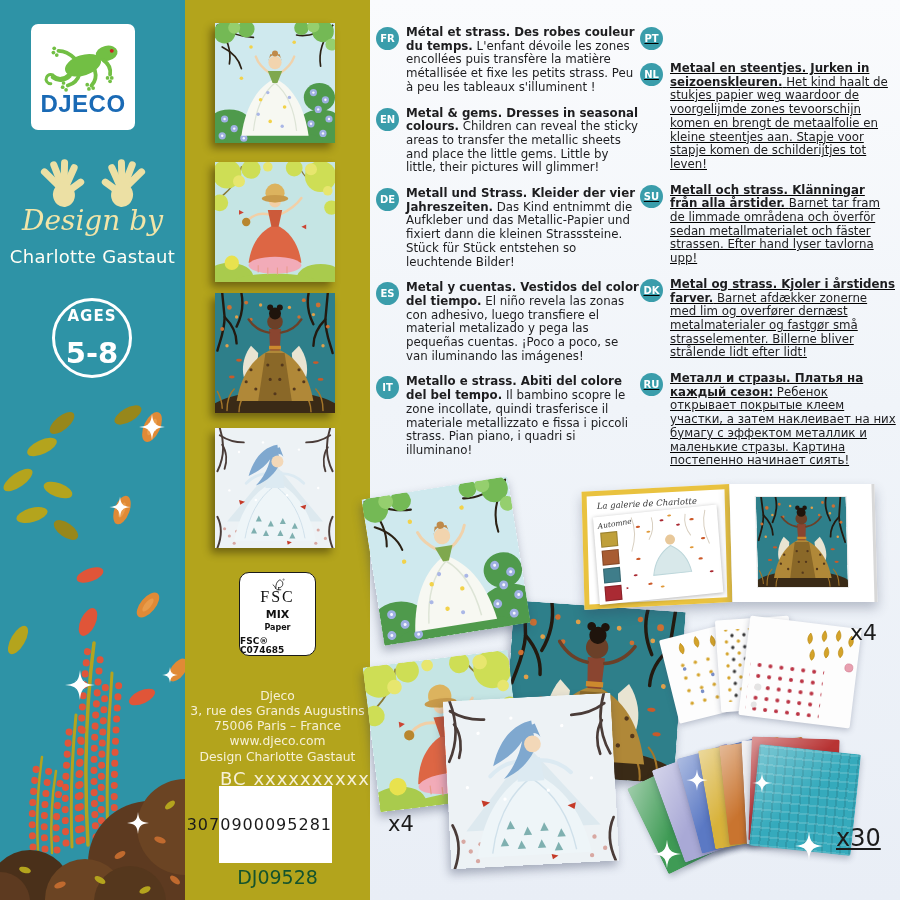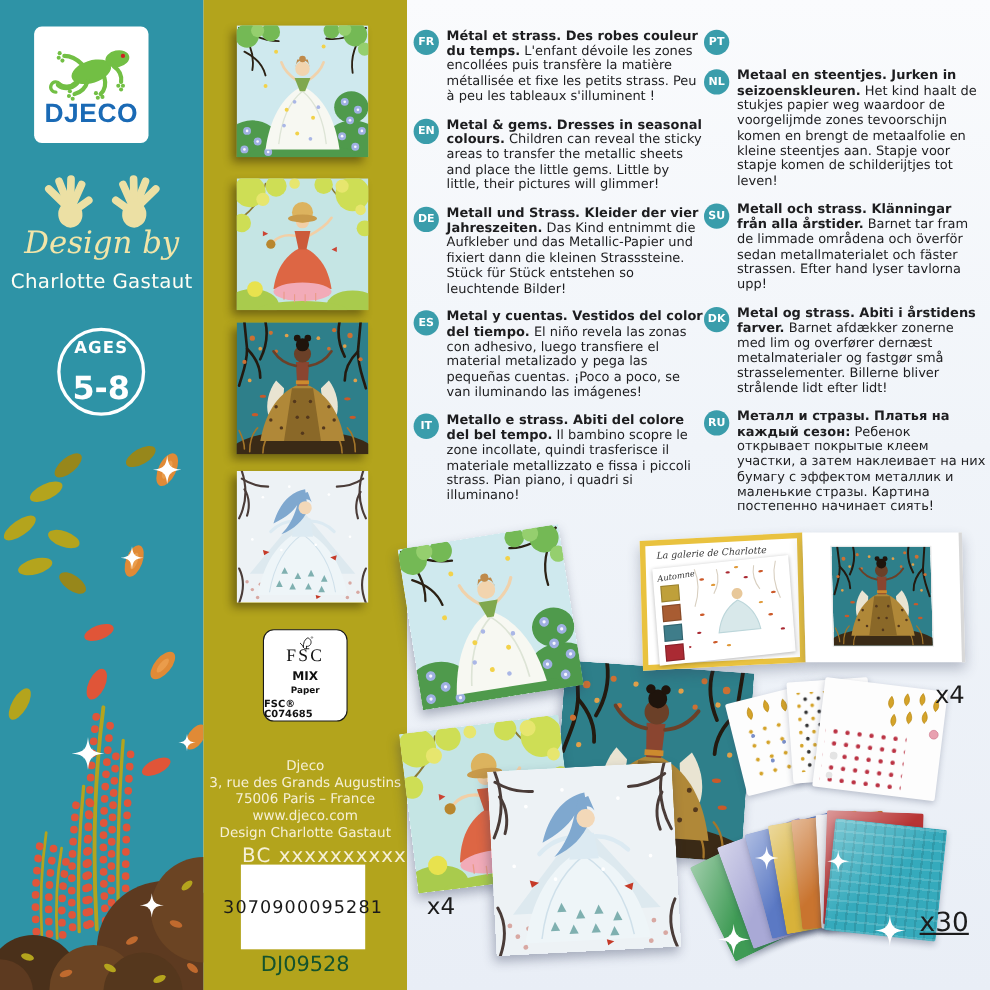--- a/index.html
+++ b/index.html
@@ -37,28 +37,28 @@
             border:1.5px solid #1a1a1a;border-radius:10px;display:flex;flex-direction:column;
             align-items:center;justify-content:flex-start;color:#111;}
   .fsc-tree{width:36px;height:34px;margin-top:5px;}
   .fsc-org{font-family:"Liberation Serif","DejaVu Serif",serif;font-size:16px;letter-spacing:2px;line-height:1;margin-top:-2px;}
   .fsc-grade{font-size:11px;font-weight:700;margin-top:4px;line-height:1;}
   .fsc-material{font-size:8px;font-weight:700;margin-top:4px;line-height:1;}
   .fsc-license{font-size:9px;font-weight:700;margin-top:5px;line-height:1;}
   .addr{left:185px;top:689px;width:185px;text-align:center;color:#f6f0d6;font-size:12.3px;line-height:1.23;}
   .bc-line{left:185px;top:768px;width:220px;text-align:center;color:#f6f0d6;font-size:18px;letter-spacing:1px;}
   .barcode-box{left:219px;top:786px;width:113px;height:77px;background:#fff;
-               display:flex;align-items:center;justify-content:center;}
+               display:flex;align-items:center;justify-content:flex-end;}
   .barcode-num{font-size:16px;letter-spacing:1px;color:#1a1a1a;}
   .sku{left:185px;top:866px;width:185px;text-align:center;color:#14532d;font-size:19px;}
 
   
   .lang-col{display:flex;flex-direction:column;gap:12px;}
   .col1{left:376px;top:26px;width:264px;}
-  .col2{left:640px;top:26px;width:256px;}
+  .col2{left:640px;top:26px;width:256px;text-decoration:underline;}
   .lang-item{display:flex;gap:7px;align-items:flex-start;}
   .lang-badge{flex:0 0 auto;width:23px;height:23px;border-radius:50%;background:#3a9dab;color:#fff;
               font-size:10px;font-weight:800;display:flex;align-items:center;justify-content:center;margin-top:1px;}
   .lang-text{margin:0;font-size:11.8px;line-height:13.7px;color:#1d1d1f;}
   .lang-text b{font-weight:700;}
 
   
   .card{box-shadow:-2px 5px 10px rgba(40,50,80,.35);}
   .card svg{display:block;width:100%;height:100%;}
   .card-spring{left:372px;top:487px;width:148px;height:148px;transform:rotate(-9deg);z-index:2;}
@@ -603,21 +603,21 @@
   <div class="lang-item">
     <span class="lang-badge">NL</span>
     <p class="lang-text"><b>Metaal en steentjes. Jurken in seizoenskleuren.</b> <span>Het kind haalt de stukjes papier weg waardoor de voorgelijmde zones tevoorschijn komen en brengt de metaalfolie en kleine steentjes aan. Stapje voor stapje komen de schilderijtjes tot leven!</span></p>
   </div>
   <div class="lang-item">
     <span class="lang-badge">SU</span>
     <p class="lang-text"><b>Metall och strass. Klänningar från alla årstider.</b> <span>Barnet tar fram de limmade områdena och överför sedan metallmaterialet och fäster strassen. Efter hand lyser tavlorna upp!</span></p>
   </div>
   <div class="lang-item">
     <span class="lang-badge">DK</span>
-    <p class="lang-text"><b>Metal og strass. Abiti i årstidens farver.</b> <span>Barnet afdækker zonerne med lim og overfører dernæst metalmaterialer og fastgør små strasselementer. Billerne bliver strålende lidt efter lidt!</span></p>
+    <p class="lang-text"><b>Metal og strass. Kjoler i årstidens farver.</b> <span>Barnet afdækker zonerne med lim og overfører dernæst metalmaterialer og fastgør små strasselementer. Billerne bliver strålende lidt efter lidt!</span></p>
   </div>
   <div class="lang-item">
     <span class="lang-badge">RU</span>
     <p class="lang-text"><b>Металл и стразы. Платья на каждый сезон:</b> <span>Ребенок открывает покрытые клеем участки, а затем наклеивает на них бумагу с эффектом металлик и маленькие стразы. Картина постепенно начинает сиять!</span></p>
   </div>
 </div>
 
 <div class="abs card card-spring">
     <svg viewBox="0 0 100 100">
       <use href="#scene-spring" width="100" height="100"></use>

